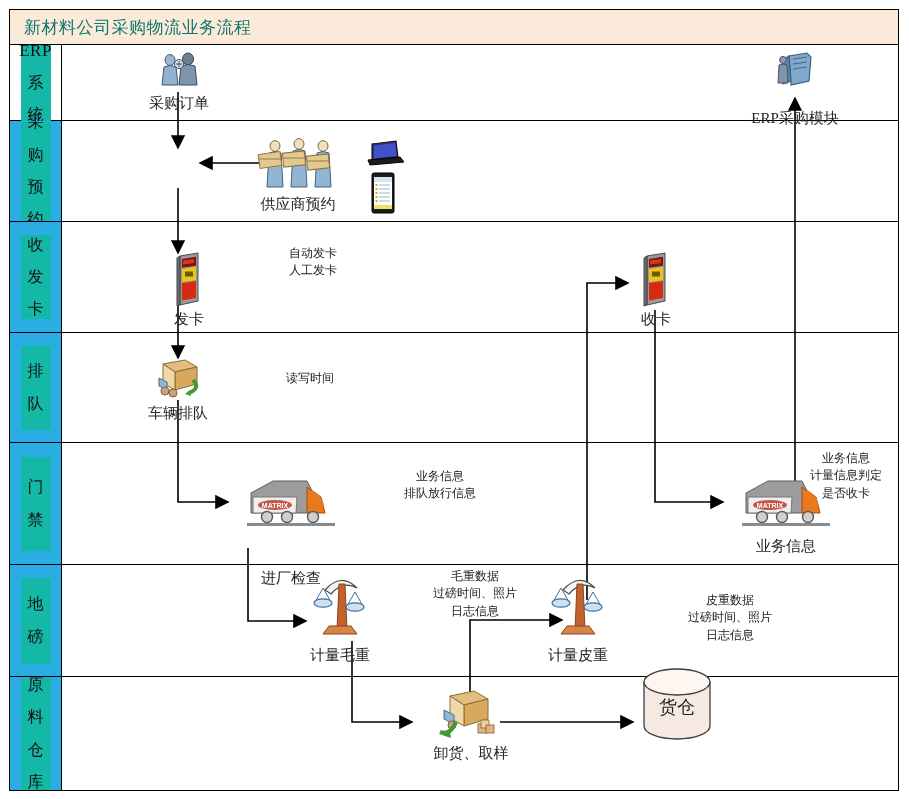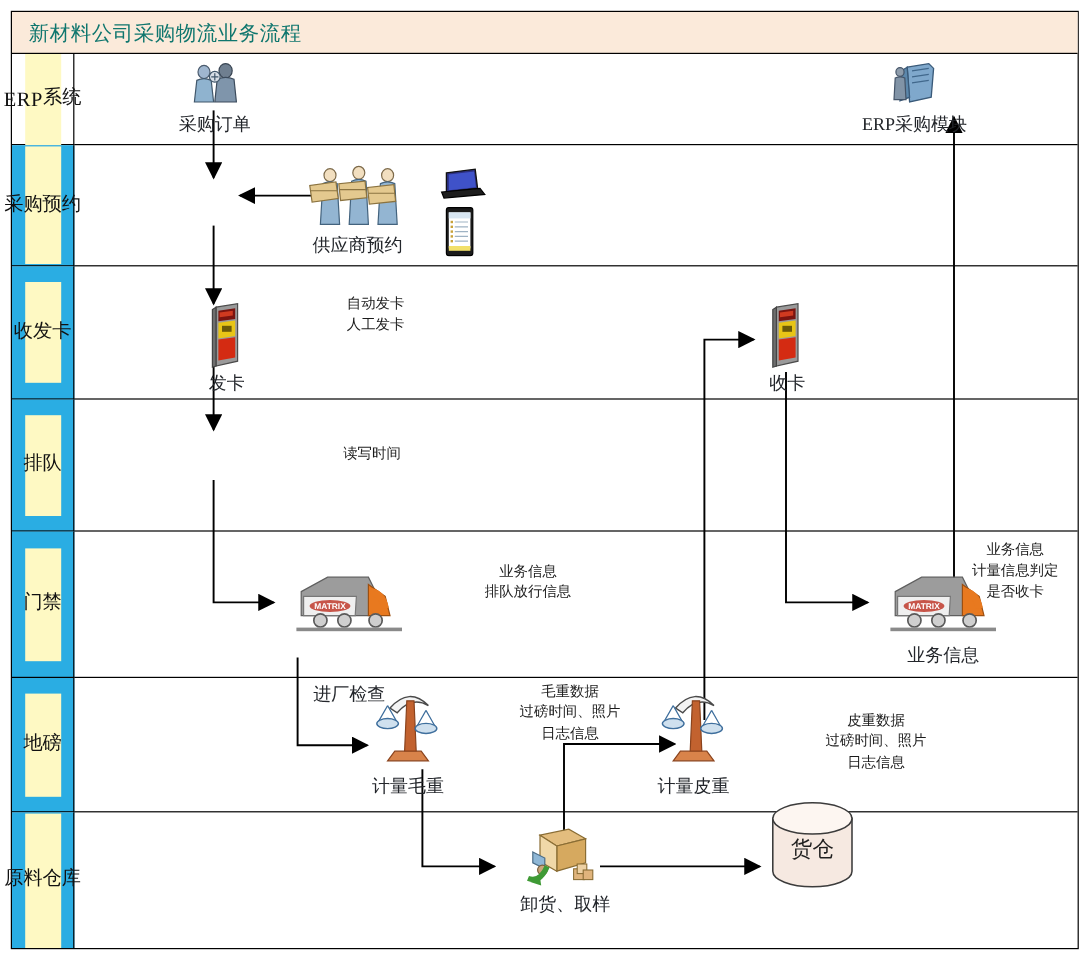--- a/index.html
+++ b/index.html
@@ -26,25 +26,26 @@
   }
   
   .lane-label-cell{
     position:absolute;left:10px;width:52px;
     background:#2aade3;box-sizing:border-box;
     border-bottom:1px solid #000;border-right:1px solid #000;
     display:flex;align-items:center;justify-content:center;
   }
   .lane-label-cell.first{background:#ffffff;}
   .lane-inner{
-    background:#fef9c3;
+    background:#14b8a6;
     width:30px;
-    display:flex;flex-direction:row;align-items:center;justify-content:center;
+    display:flex;flex-direction:column;align-items:center;justify-content:center;
     padding:4px 0;
     line-height:1.02;
+    gap:16px;
   }
   .lane-inner span{
     display:block;font-size:16px;color:#111;text-align:center;
     font-family:"Liberation Serif","DejaVu Serif",serif;
   }
   .lane-inner.erp-lane span.erp-word{
     font-family:"Liberation Serif","DejaVu Serif",serif;
     font-size:17px;letter-spacing:.5px;
   }
   
@@ -181,21 +182,21 @@
       <ellipse cx="14" cy="8" rx="5" ry="5.5" fill="#9fb6cf" stroke="#4b5b6e" stroke-width="1"></ellipse>
       <path d="M8,15 q6,-3 12,0 l2,18 h-16 z" fill="#8fb3cf" stroke="#41576b" stroke-width="1"></path>
       <ellipse cx="32" cy="7" rx="5.5" ry="6" fill="#6f7f90" stroke="#3a4654" stroke-width="1"></ellipse>
       <path d="M25,14 q7,-3 14,0 l2,19 h-18 z" fill="#7f95ab" stroke="#3c4b5c" stroke-width="1"></path>
       <circle cx="23" cy="12" r="4.5" fill="#d7dee6" stroke="#41576b" stroke-width="1"></circle>
       <path d="M20,12 h6 M23,9 v6" stroke="#41576b" stroke-width="1"></path>
     </svg>
     <div class="cap">采购订单</div>
   </div>
 
-  <div class="node" style="left:722px;top:50px;width:80px;">
+  <div class="node" style="left:755px;top:50px;width:80px;gap:15px;">
     <svg width="40" height="42" viewBox="0 0 40 42">
       <path d="M14,6 l18,-3 l4,4 l-2,24 l-18,4 z" fill="#7fa8cc" stroke="#3a5a79" stroke-width="1.1"></path>
       <path d="M14,6 l-5,3 l-1,25 l8,-3 z" fill="#5c87ab" stroke="#3a5a79" stroke-width="1.1"></path>
       <path d="M18,9 l14,-2 M18,14 l14,-2 M18,19 l14,-2" stroke="#41688c" stroke-width="1"></path>
       <ellipse cx="8" cy="10" rx="3.4" ry="3.6" fill="#8e9cab" stroke="#445468" stroke-width="1"></ellipse>
       <path d="M4,15 q4,-2 8,0 l1,18 h-10 z" fill="#8193a6" stroke="#445468" stroke-width="1"></path>
     </svg>
     <div class="cap">ERP采购模块</div>
   </div>
 
@@ -270,20 +271,33 @@
       <path d="M6,4 l-3,2 v48 l3,-1 z" fill="#6e6e6e" stroke="#434343" stroke-width="1"></path>
       <path d="M8,7 l14,-2.2 v9 l-14,2 z" fill="#7a1410"></path>
       <path d="M9,8.5 l11,-1.6 v4 l-11,1.5 z" fill="#cf3a20"></path>
       <path d="M8,17 l14,-2 v13 l-14,2 z" fill="#e8c516"></path>
       <rect x="11" y="19.5" width="8" height="5" fill="#6b5a08"></rect>
       <path d="M8,31 l14,-2 v17 l-14,2.4 z" fill="#d42b12"></path>
     </svg>
     <div class="cap">收卡</div>
   </div>
 
+  <div class="node" style="left:142px;top:358px;width:72px;">
+    <svg width="58" height="44" viewBox="0 0 58 44">
+      <path d="M14,6 l22,-4 l12,7 l-22,5 z" fill="#e3bd7e" stroke="#8a6d34" stroke-width="1"></path>
+      <path d="M26,14 l22,-5 v17 l-22,6 z" fill="#d6a95f" stroke="#8a6d34" stroke-width="1"></path>
+      <path d="M14,6 l12,8 v18 l-12,-7 z" fill="#f0d8a8" stroke="#8a6d34" stroke-width="1"></path>
+      <path d="M10,20 l8,4 v8 l-8,-4 z" fill="#8fb7d6" stroke="#4b6c86" stroke-width="1"></path>
+      <circle cx="16" cy="33" r="4" fill="#caa57a" stroke="#7b5f3c" stroke-width="1"></circle>
+      <circle cx="24" cy="35" r="4" fill="#caa57a" stroke="#7b5f3c" stroke-width="1"></circle>
+      <path d="M44,22 q8,8 -4,13" stroke="#3f9a35" stroke-width="4" fill="none"></path>
+      <path d="M42,38 l-6,-2 l5,-4 z" fill="#3f9a35"></path>
+    </svg>
+    <div class="cap">车辆排队</div>
+  </div>
 
   <div class="node" style="left:238px;top:473px;width:106px;gap:32px;">
     <svg width="104" height="62" viewBox="0 0 104 62">
       <path d="M12,20 l22,-12 h34 l6,12 l-2,20 h-60 z" fill="#9c9c9c" stroke="#5f5f5f" stroke-width="1"></path>
       <path d="M14,24 h44 l-1,16 h-43 z" fill="#efefef" stroke="#777" stroke-width="1"></path>
       <ellipse cx="36" cy="32" rx="17" ry="5" fill="#c0392b" opacity=".85"></ellipse>
       <text x="36" y="34.5" font-size="7" fill="#ffffff" text-anchor="middle" font-family="Liberation Sans, sans-serif" font-weight="bold">MATRIX</text>
       <path d="M68,14 l14,10 l4,16 h-18 z" fill="#e8791f" stroke="#9d4f10" stroke-width="1"></path>
       <path d="M70,20 q10,2 12,14" stroke="#e8791f" stroke-width="6" fill="none"></path>
       <circle cx="28" cy="44" r="5.5" fill="#cfcfcf" stroke="#5a5a5a" stroke-width="1.4"></circle>

